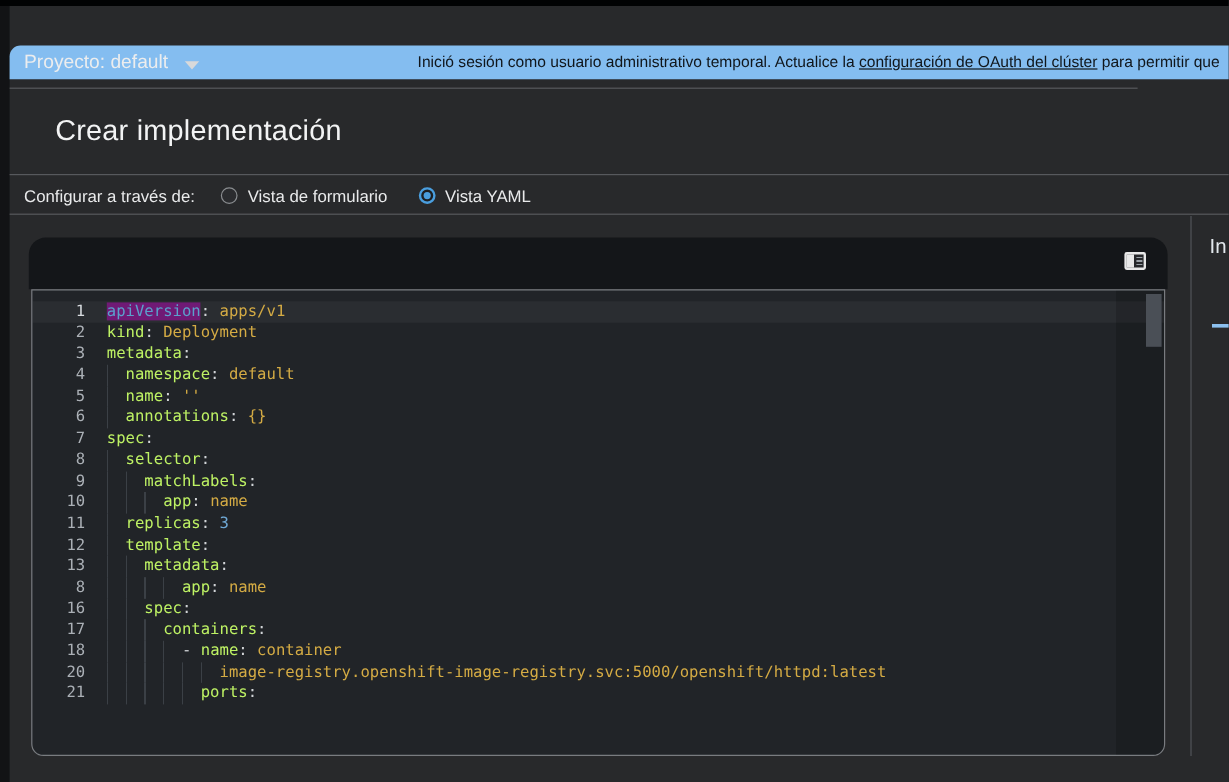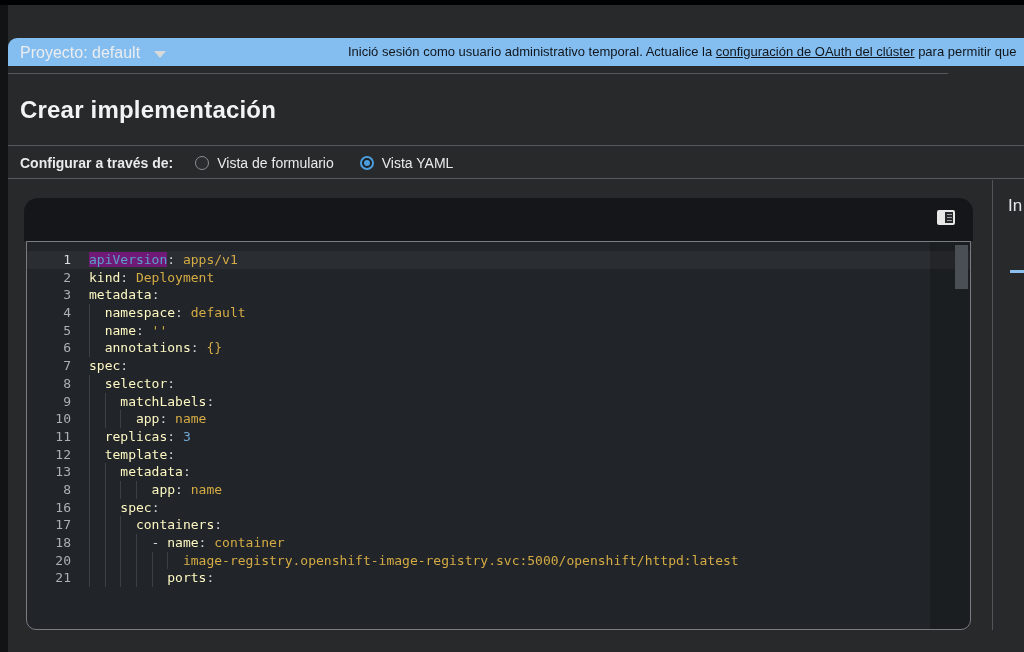--- a/index.html
+++ b/index.html
@@ -37,30 +37,30 @@
     border-left:6px solid transparent; border-right:6px solid transparent;
     border-top:7px solid #d8d9da;
   }
 
   
   .title-row {
     left:8px; top:74px; width:1016px; height:72px;
     border-bottom:1px solid #57595d;
     display:flex; align-items:center; padding-left:12px;
   }
-  .title-row h1 { font-size:24px; font-weight:700; color:#f2f3f4; letter-spacing:.2px; }
+  .title-row h1 { font-size:24px; font-weight:400; color:#f2f3f4; letter-spacing:.2px;margin-left:26px; }
 
   
   .config-row {
     left:8px; top:147px; width:1016px; height:32px;
     border-bottom:1px solid #57595d;
     display:flex; align-items:center; padding-left:12px;
     color:#e9eaeb; font-size:14px;
   }
-  .config-row .cfg-label { font-weight:bold; margin-right:22px; }
+  .config-row .cfg-label { font-weight:normal; margin-right:22px; }
   .radio-opt { display:flex; align-items:center; margin-right:26px; cursor:pointer; }
   .radio-circle {
     width:14px; height:14px; border-radius:50%;
     border:1px solid #8a8d90; background:#2b2c2f;
     margin-right:8px; position:relative; flex:none;
   }
   .radio-opt.selected .radio-circle { border:2px solid #4a9ede; background:#1d1f22; }
   .radio-opt.selected .radio-circle::after {
     content:""; position:absolute; left:50%; top:50%;
     width:6px; height:6px; border-radius:50%;
@@ -102,21 +102,21 @@
     width:44px; flex:none; text-align:right; color:#abb0b6;
     user-select:none;
   }
   .code-row.cur .num { color:#d8dce0; }
   .code-row .code { position:relative; padding-left:18px; white-space:pre; flex:1; }
   .guides {
     position:absolute; left:18px; top:0; bottom:0;
     background:repeating-linear-gradient(to right, #3b4046 0 1px, transparent 1px 15.66px);
     pointer-events:none;
   }
-  .seg-k { color:#fef9c3; }
+  .seg-k { color:#bef264; }
   .seg-p { color:#d2d5d8; }
   .seg-s { color:#d4ab44;text-align:right; }
   .seg-n { color:#6fa8d4; }
   .seg-o { color:#97b8cf; }
   .seg-hl { color:#5ba0cc; background:#701a75; }
 
   
   .minimap {
     position:absolute; right:0; top:0; width:40px; height:100%;
     background:rgba(0,0,0,0.16);

